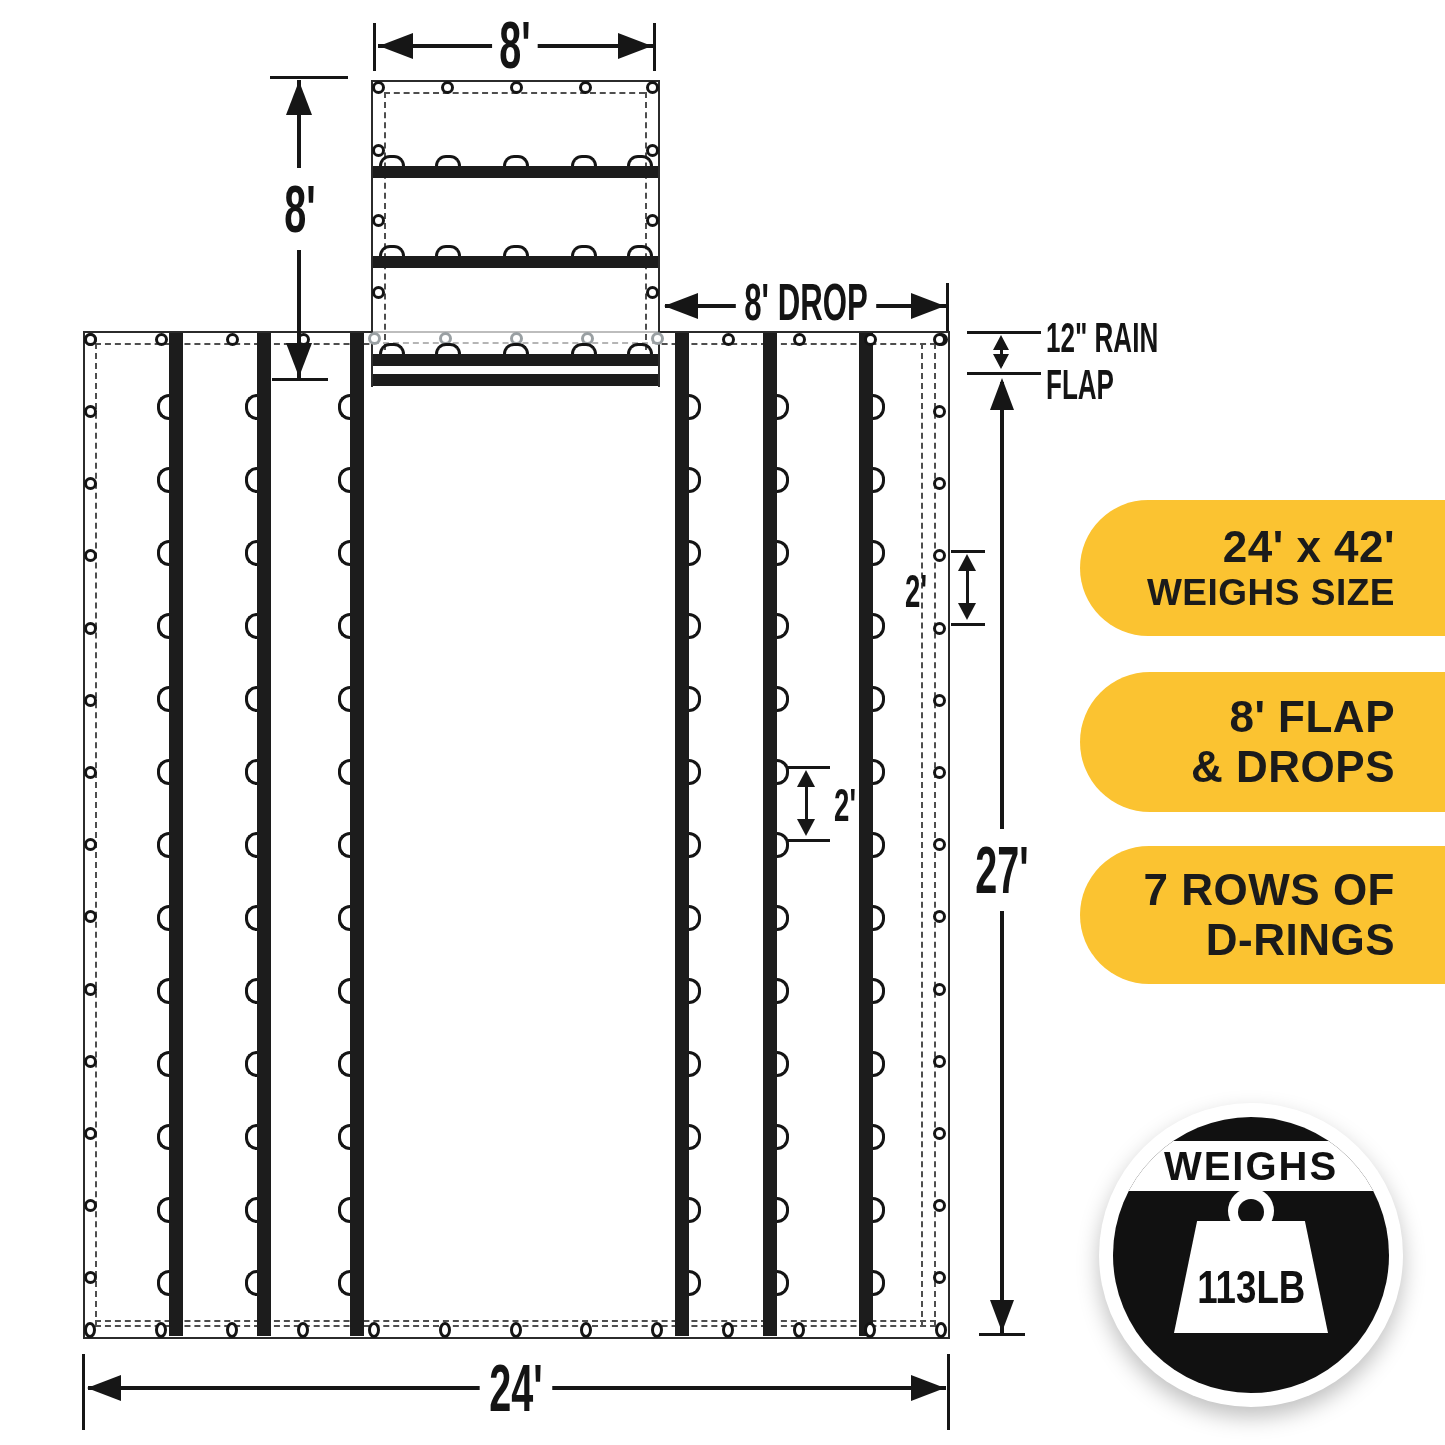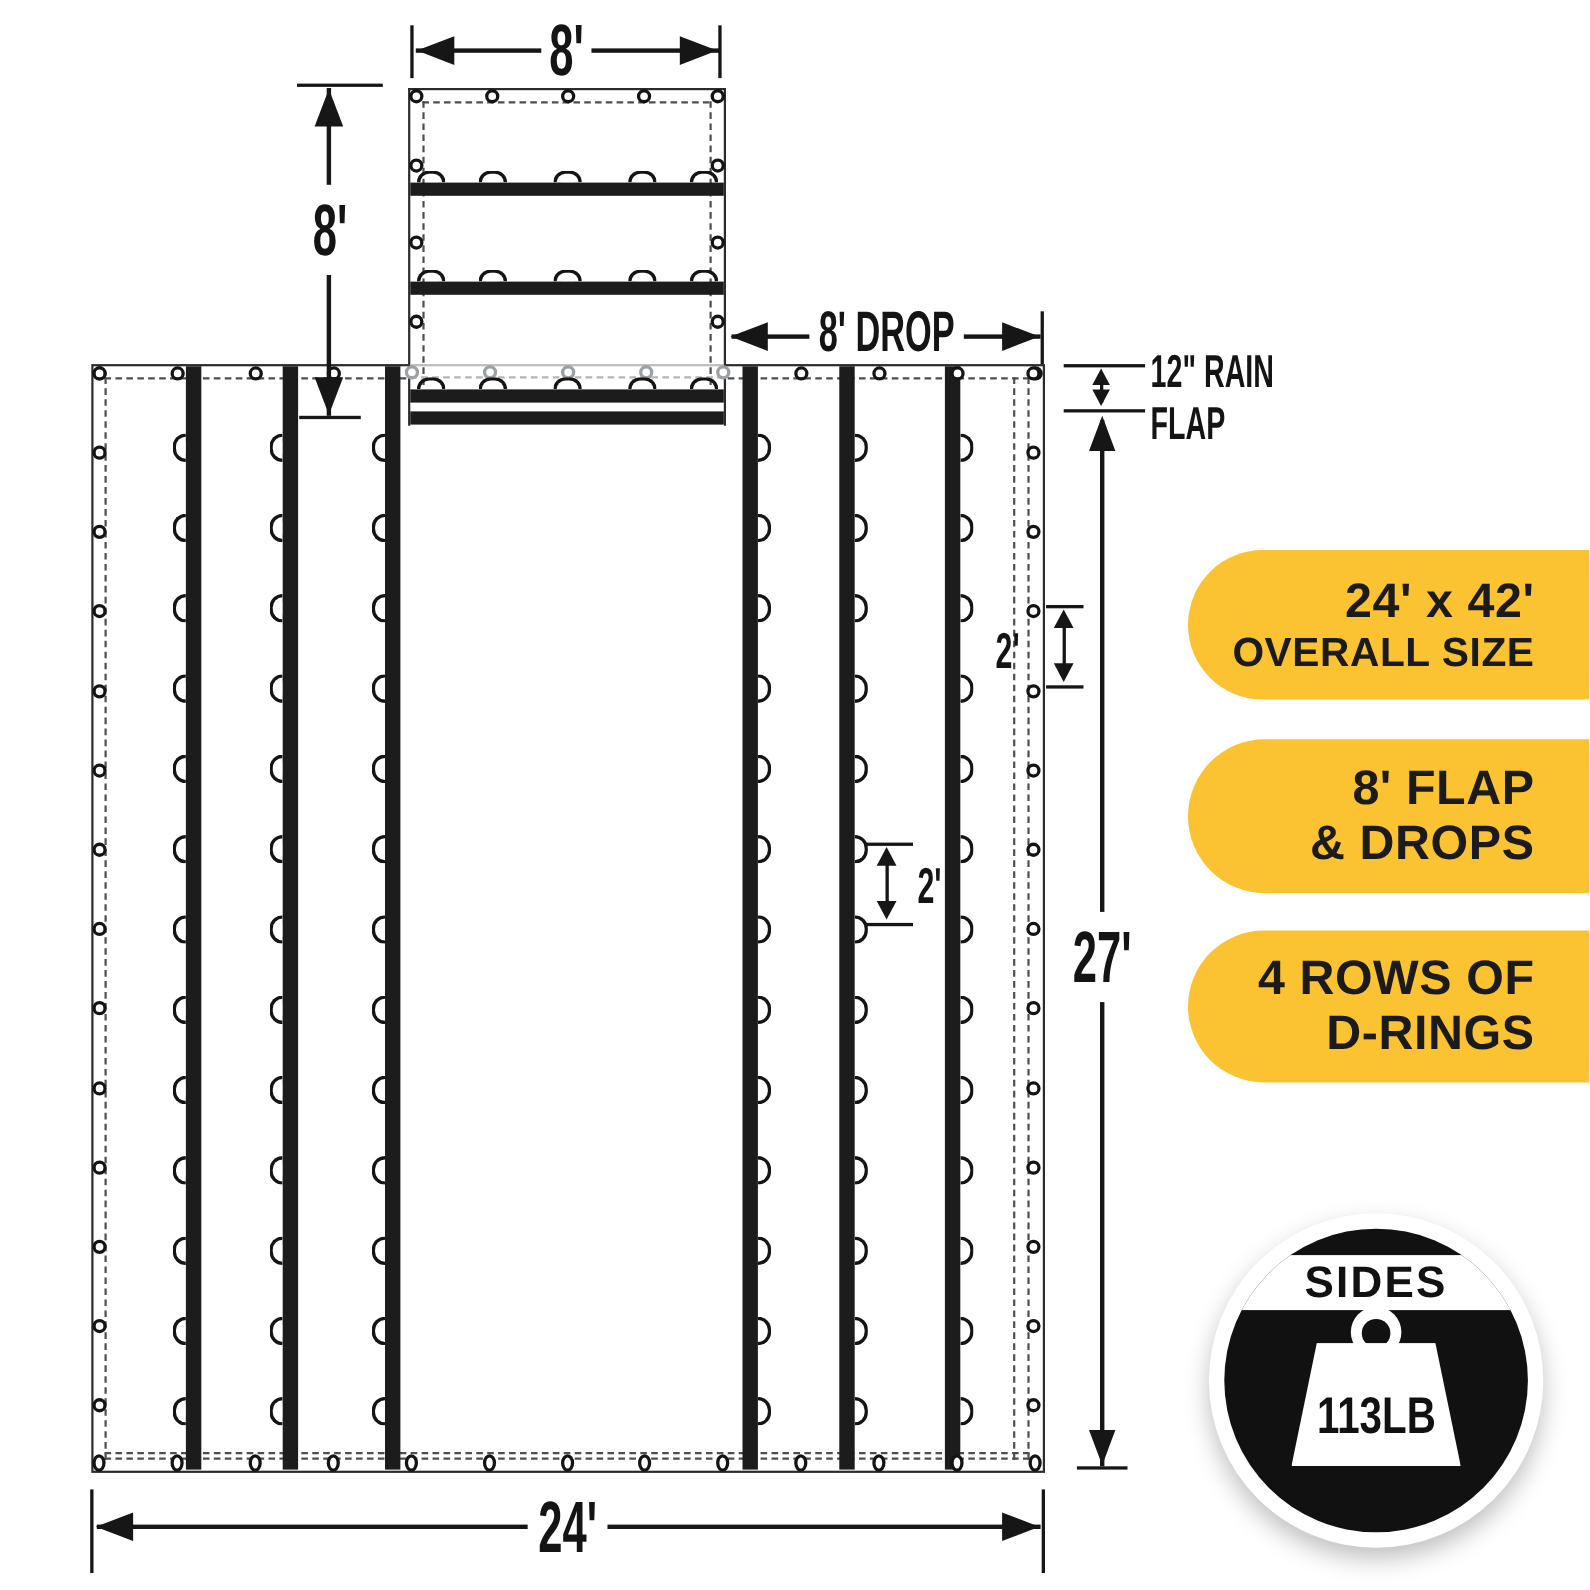--- a/index.html
+++ b/index.html
@@ -282,36 +282,36 @@
   <div class="dimlabel" style="left:806px;top:302px;font-size:52px;padding:2px 14px;">8' DROP</div>
   <div class="dimlabel leftAnchor" style="left:1046px;top:338px;font-size:42px;">12" RAIN</div>
   <div class="dimlabel leftAnchor" style="left:1046px;top:385px;font-size:42px;">FLAP</div>
   <div class="dimlabel" style="left:1002px;top:870px;font-size:66px;padding:8px 8px;">27'</div>
   <div class="dimlabel noBg" style="left:916px;top:591px;font-size:46px;">2'</div>
   <div class="dimlabel noBg" style="left:845px;top:805px;font-size:46px;">2'</div>
   <div class="dimlabel" style="left:516px;top:1388px;font-size:66px;padding:2px 16px;">24'</div>
 
   <div class="fbadge" style="top: 500px; height: 136px; background: rgb(251, 195, 49);">
     <div class="fb-l1">24' x 42'</div>
-    <div class="fb-l2">OVERALL SIZE</div>
+    <div class="fb-l2">WEIGHS SIZE</div>
   </div>
   <div class="fbadge" style="top: 672px; height: 140px; background: rgb(251, 195, 49);">
     <div class="fb-l1">8' FLAP</div>
     <div class="fb-l1">&amp; DROPS</div>
   </div>
   <div class="fbadge" style="top: 846px; height: 138px; background: rgb(251, 195, 49);">
-    <div class="fb-l1">4 ROWS OF</div>
+    <div class="fb-l1">7 ROWS OF</div>
     <div class="fb-l1">D-RINGS</div>
   </div>
 
   <div class="wbadge">
     <div class="wb-outer"></div>
     <div class="wb-inner" style="background: rgb(17, 17, 17);">
       <div class="wb-band">
-        <span class="wb-label">SIDES</span>
+        <span class="wb-label">WEIGHS</span>
       </div>
       <div>
         <div class="wb-knob">
           <div class="wb-dot"></div>
         </div>
         <div class="wb-trap">
           <span class="wb-value">113LB</span>
         </div>
       </div>
     </div>

